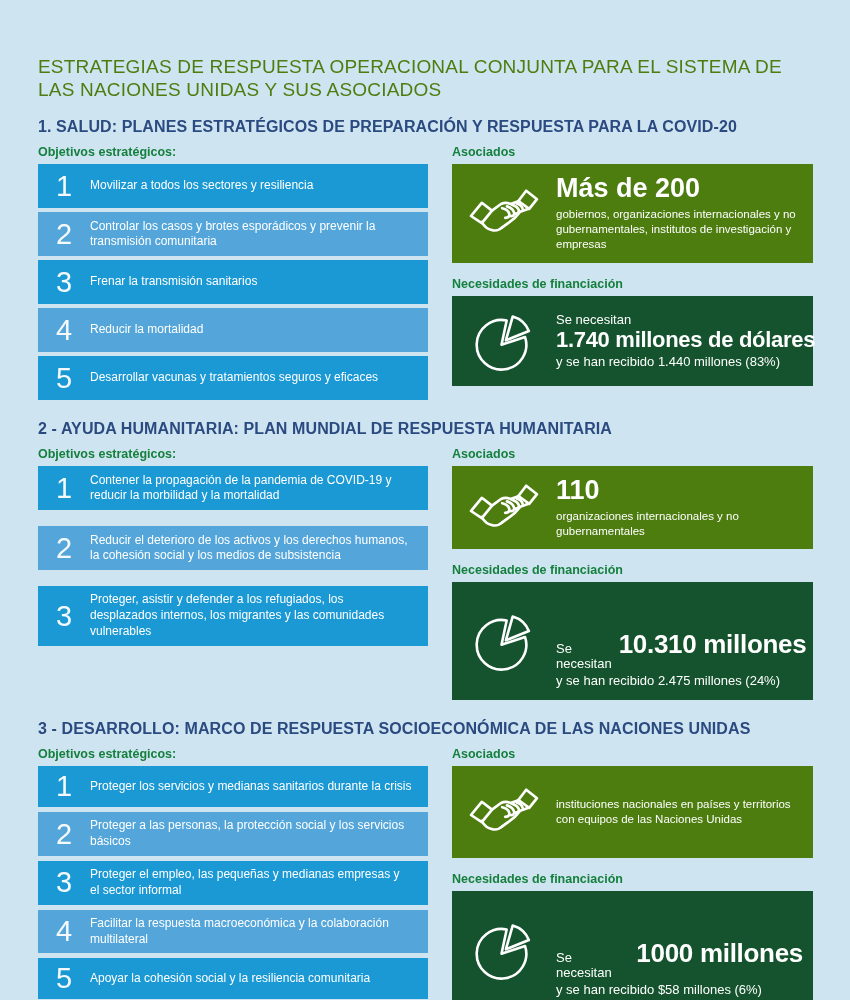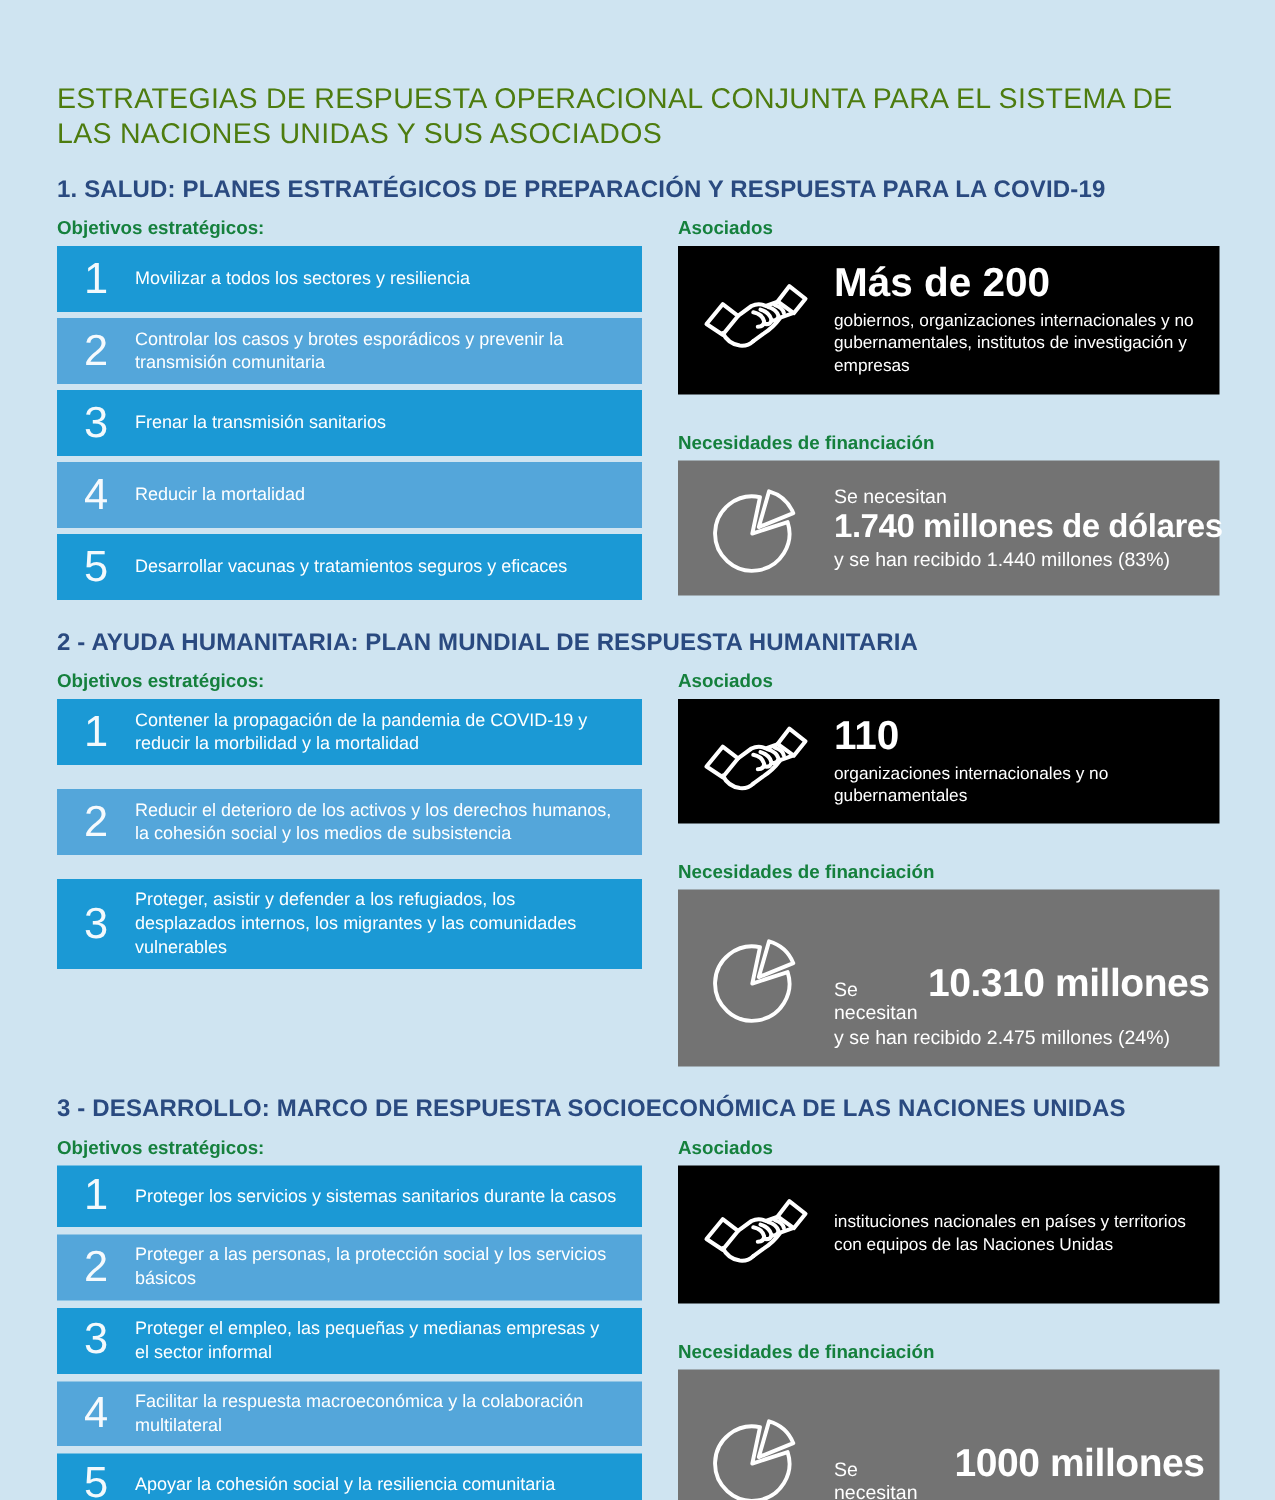--- a/index.html
+++ b/index.html
@@ -34,25 +34,25 @@
   }
   .bar.dark{ background:#1b99d5; }
   .bar.light{ background:#54a6da; }
   .bar-num{
     flex:0 0 52px; text-align:center; font-size:29px; font-weight:normal;
     line-height:1; opacity:.95;
   }
   .bar-text{ flex:1; font-size:12px; line-height:1.32; padding-right:6px; }
 
   .partner-box{
-    background:#000000; color:#fff; display:flex; align-items:center;
-    padding:10px 14px 10px 12px; margin-bottom:25px;
+    background:#4d7c0f; color:#fff; display:flex; align-items:center;
+    padding:10px 14px 10px 12px; margin-bottom:14px;
   }
   .funding-box{
-    background:#737373; color:#fff; display:flex; align-items:center;
+    background:#14532d; color:#fff; display:flex; align-items:center;
     padding:12px 10px 12px 12px;
   }
   .box-icon{ flex:0 0 80px; display:flex; align-items:center; justify-content:center; }
   .box-text{ flex:1; padding-left:12px; }
 
   .partner-headline{ font-size:27px; font-weight:bold; line-height:1.1; margin-bottom:3px; }
   .partner-desc{ font-size:11.5px; line-height:1.32; max-width:245px; }
 
   .fund-intro{ font-size:13px; }
   .fund-amount{ font-size:22px; font-weight:bold; letter-spacing:-.3px; white-space:nowrap; line-height:1.15; }
@@ -70,21 +70,21 @@
   svg{ display:block; }
 </style>
 </head>
 <body>
 
 <div class="page">
 
   <h1 class="main-title">ESTRATEGIAS DE RESPUESTA OPERACIONAL CONJUNTA PARA EL SISTEMA DE LAS NACIONES UNIDAS Y SUS ASOCIADOS</h1>
 
   <div class="section">
-    <h2 class="section-header">1. SALUD: PLANES ESTRATÉGICOS DE PREPARACIÓN Y RESPUESTA PARA LA COVID-19</h2>
+    <h2 class="section-header">1. SALUD: PLANES ESTRATÉGICOS DE PREPARACIÓN Y RESPUESTA PARA LA COVID-20</h2>
     <div class="cols">
       <div class="col-left">
         <div class="col-label">Objetivos estratégicos:</div>
         <div class="objectives">
           <div class="bar dark">
             <span class="bar-num">1</span>
             <span class="bar-text">Movilizar a todos los sectores y resiliencia</span>
           </div>
           <div class="bar light">
             <span class="bar-num">2</span>
@@ -213,21 +213,21 @@
   </div>
 
   <div class="section">
     <h2 class="section-header">3 - DESARROLLO: MARCO DE RESPUESTA SOCIOECONÓMICA DE LAS NACIONES UNIDAS</h2>
     <div class="cols">
       <div class="col-left">
         <div class="col-label">Objetivos estratégicos:</div>
         <div class="objectives" style="gap:5px">
           <div class="bar dark" style="min-height:40px">
             <span class="bar-num">1</span>
-            <span class="bar-text">Proteger los servicios y sistemas sanitarios durante la casos</span>
+            <span class="bar-text">Proteger los servicios y medianas sanitarios durante la crisis</span>
           </div>
           <div class="bar light" style="min-height:40px">
             <span class="bar-num">2</span>
             <span class="bar-text">Proteger a las personas, la protección social y los servicios básicos</span>
           </div>
           <div class="bar dark" style="min-height:40px">
             <span class="bar-num">3</span>
             <span class="bar-text">Proteger el empleo, las pequeñas y medianas empresas y el sector informal</span>
           </div>
           <div class="bar light" style="min-height:40px">

